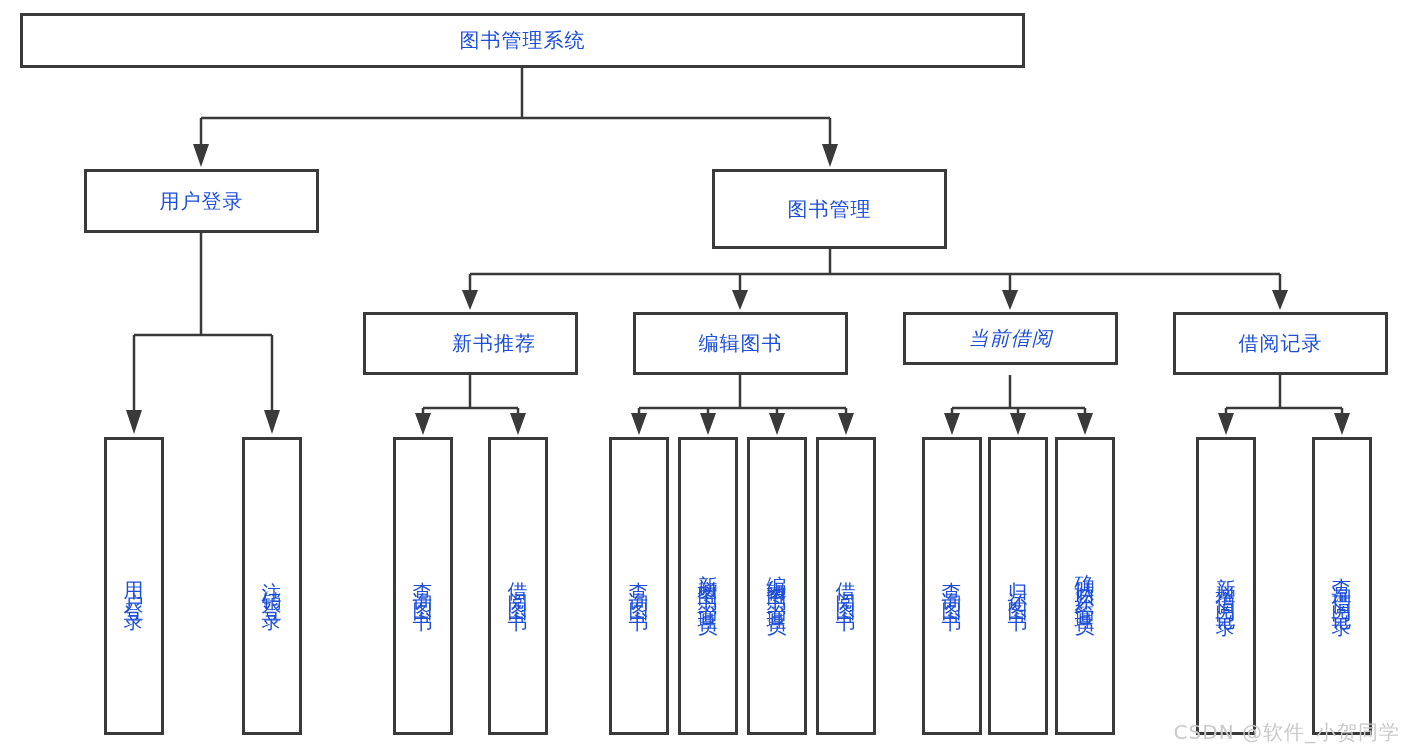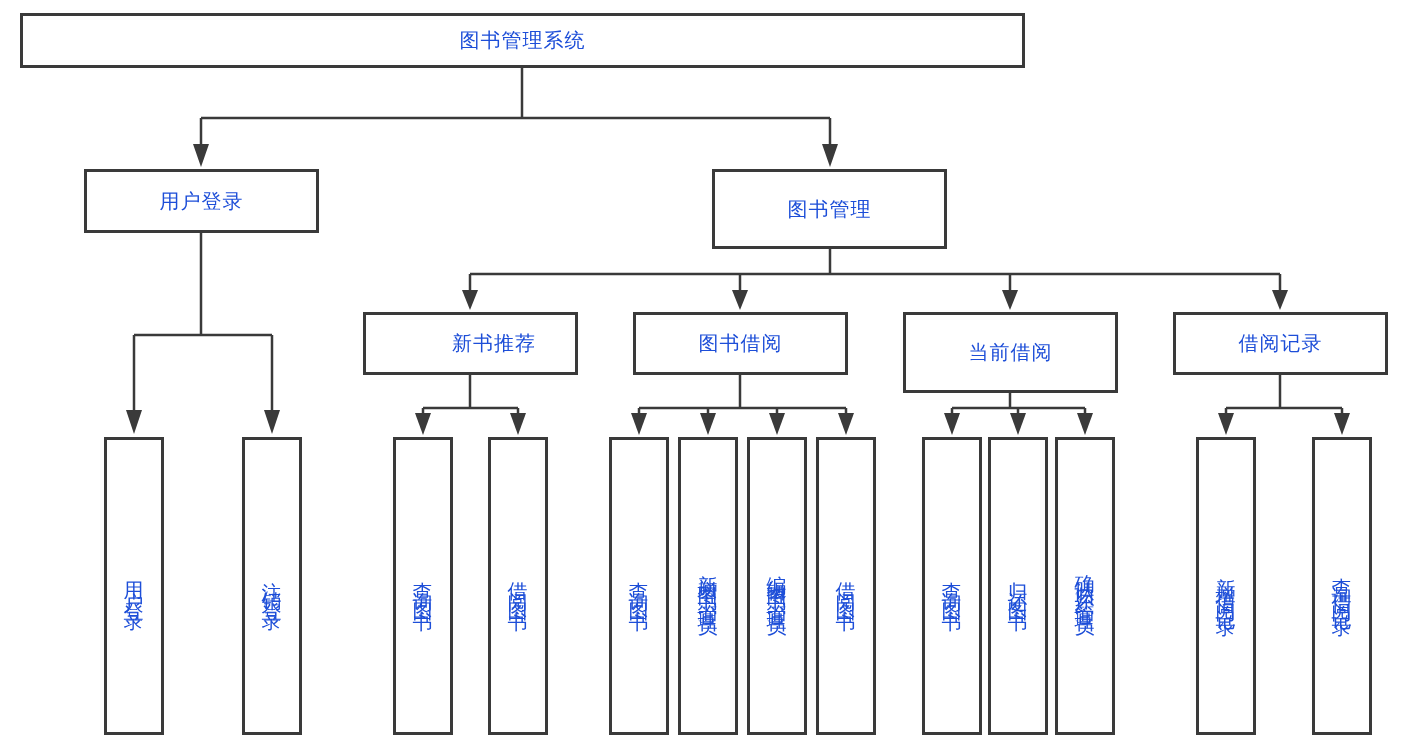--- a/index.html
+++ b/index.html
@@ -132,23 +132,23 @@
     <span>用户登录</span>
   </div>
   <div class="node hbox" style="left:712px;top:169px;width:235px;height:80px;">
     <span>图书管理</span>
   </div>
 
   <div class="node hbox" style="left:363px;top:312px;width:215px;height:63px;padding-left:47px;">
     <span>新书推荐</span>
   </div>
   <div class="node hbox" style="left:633px;top:312px;width:215px;height:63px;">
-    <span>图书借阅</span>
+    <span>编辑图书</span>
   </div>
-  <div class="node hbox" style="left:903px;top:312px;width:215px;height:81px;">
+  <div class="node hbox" style="left:903px;top:312px;width:215px;height:53px;font-style:italic;">
     <span>当前借阅</span>
   </div>
   <div class="node hbox" style="left:1173px;top:312px;width:215px;height:63px;">
     <span>借阅记录</span>
   </div>
 
   <div class="node vbox" style="left:104px;top:437px;width:60px;height:298px;">
     <span class="vtext">用户登录</span>
   </div>
   <div class="node vbox" style="left:242px;top:437px;width:60px;height:298px;">
@@ -185,14 +185,15 @@
     <span class="vtext" style="letter-spacing:6px;">确认归还（管理员）</span>
   </div>
 
   <div class="node vbox" style="left:1196px;top:437px;width:60px;height:298px;">
     <span class="vtext" style="letter-spacing:8px;">新增借阅记录</span>
   </div>
   <div class="node vbox" style="left:1312px;top:437px;width:60px;height:298px;">
     <span class="vtext" style="letter-spacing:8px;">查询借阅记录</span>
   </div>
 
+  <div class="watermark">CSDN @软件_小贺同学</div>
 
 </div>
 
 </body></html>

